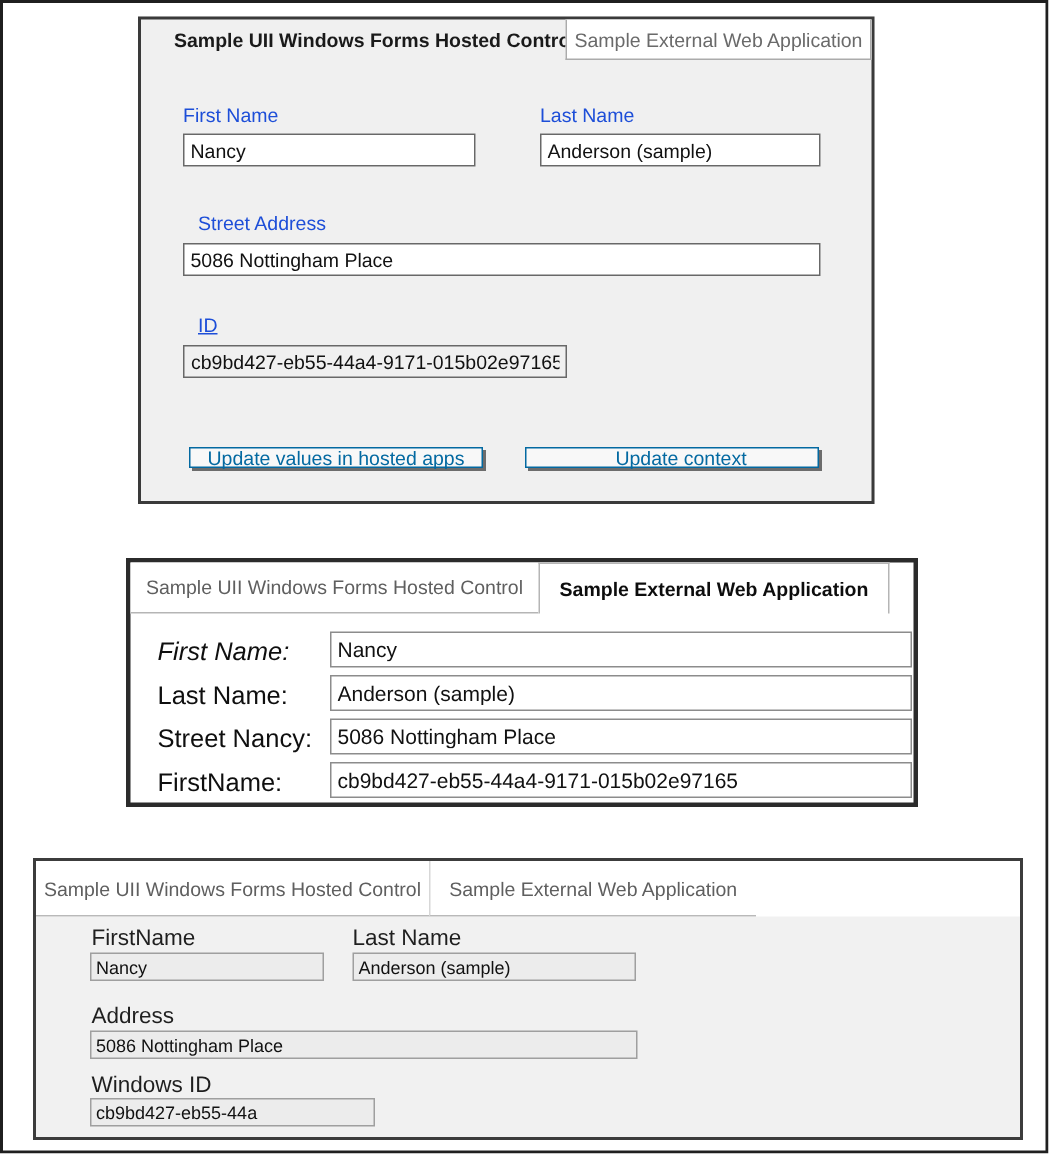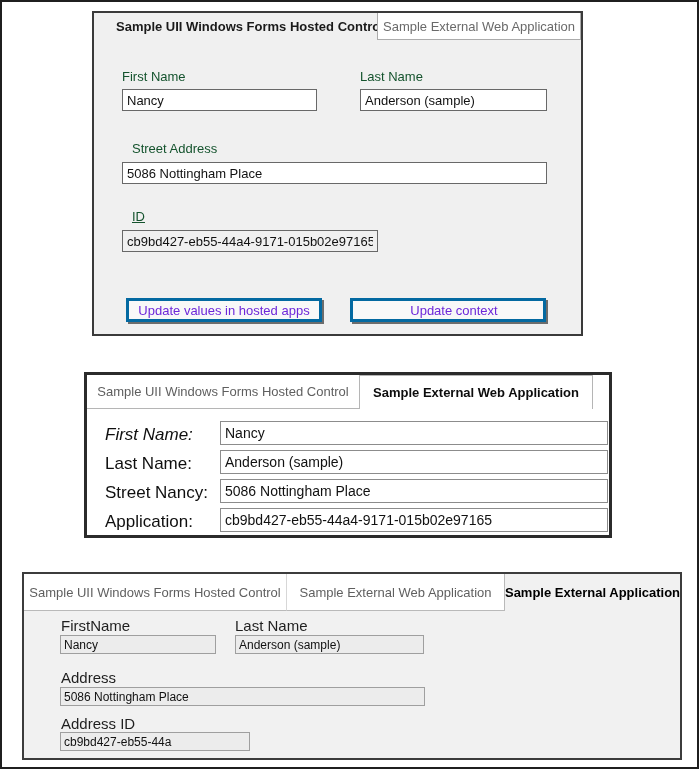--- a/index.html
+++ b/index.html
@@ -9,26 +9,26 @@
 
   
   .panel-wpf{position:absolute;left:90px;top:9px;width:491px;height:325px;
              background:#f0f0f0;border:2px solid #3a3a3a;}
   .wpf-active-tab{position:absolute;left:22px;top:6px;font-size:13px;font-weight:bold;
                   color:#1a1a1a;white-space:nowrap;cursor:default;}
   .wpf-inactive-tab{position:absolute;left:283px;top:0px;width:204px;height:27px;
                     background:#ffffff;border:1px solid #ababab;border-top:none;
                     color:#6a6a6a;font-size:13px;display:flex;align-items:center;
                     justify-content:center;white-space:nowrap;overflow:hidden;}
-  .wpf-label{position:absolute;font-size:13px;color:#14532d;white-space:nowrap;}
+  .wpf-label{position:absolute;font-size:13px;color:#1d4ed8;white-space:nowrap;}
   .wpf-input{position:absolute;height:22px;background:#ffffff;border:1px solid #686868;
              font-size:13px;color:#111;padding:0 4px;outline:none;}
   .wpf-input.readonly{background:#f0f0f0;}
-  .wpf-btn{position:absolute;height:24px;background:#f8f8f8;border:3px solid #0369a1;
-           box-shadow:2px 2px 0 rgba(0,0,0,0.55);font-size:13px;color:#6d28d9;
+  .wpf-btn{position:absolute;height:14px;background:#f8f8f8;border:1px solid #0369a1;
+           box-shadow:2px 2px 0 rgba(0,0,0,0.55);font-size:13px;color:#0369a1;
            display:flex;align-items:center;justify-content:center;cursor:pointer;}
 
   
   .panel-web{position:absolute;left:82px;top:370px;width:528px;height:166px;
              background:#ffffff;border:3px solid #2b2b2b;}
   .web-tabrow{position:absolute;left:0;top:0;width:100%;height:34px;}
   .web-tab-inactive{position:absolute;left:0;top:0;width:272px;height:34px;
                     border-bottom:1px solid #b5b5b5;color:#5f5f5f;font-size:13px;
                     display:flex;align-items:center;justify-content:center;
                     white-space:nowrap;background:#fff;}
@@ -89,37 +89,36 @@
 
     <div class="web-label" style="top:50px;font-style:italic;">First Name:</div>
     <input class="web-input" style="top: 46px;" value="Nancy">
 
     <div class="web-label" style="top:79px;">Last Name:</div>
     <input class="web-input" style="top: 75px;" value="Anderson (sample)">
 
     <div class="web-label" style="top:108px;">Street Nancy:</div>
     <input class="web-input" style="top: 104px;" value="5086 Nottingham Place">
 
-    <div class="web-label" style="top:137px;">Application:</div>
+    <div class="web-label" style="top:137px;">FirstName:</div>
     <input class="web-input" style="top: 133px;" value="cb9bd427-eb55-44a4-9171-015b02e97165">
   </div>
 
   <div class="panel-win">
     <div class="win-tabrow">
       <div class="win-tab t1">Sample UII Windows Forms Hosted Control</div>
       <div class="win-tab t2">Sample External Web Application</div>
-      <div class="win-tab active">Sample External Application</div>
     </div>
 
     <div class="win-label" style="left:37px;top:43px;">FirstName</div>
     <input class="win-input" style="left: 36px; top: 61px; width: 156px;" value="Nancy">
 
     <div class="win-label" style="left:211px;top:43px;">Last Name</div>
     <input class="win-input" style="left: 211px; top: 61px; width: 189px;" value="Anderson (sample)">
 
     <div class="win-label" style="left:37px;top:95px;">Address</div>
     <input class="win-input" style="left: 36px; top: 113px; width: 365px;" value="5086 Nottingham Place">
 
-    <div class="win-label" style="left:37px;top:141px;">Address ID</div>
+    <div class="win-label" style="left:37px;top:141px;">Windows ID</div>
     <input class="win-input" style="left: 36px; top: 158px; width: 190px;" value="cb9bd427-eb55-44a">
   </div>
 
 </div>
 
 </body></html>

